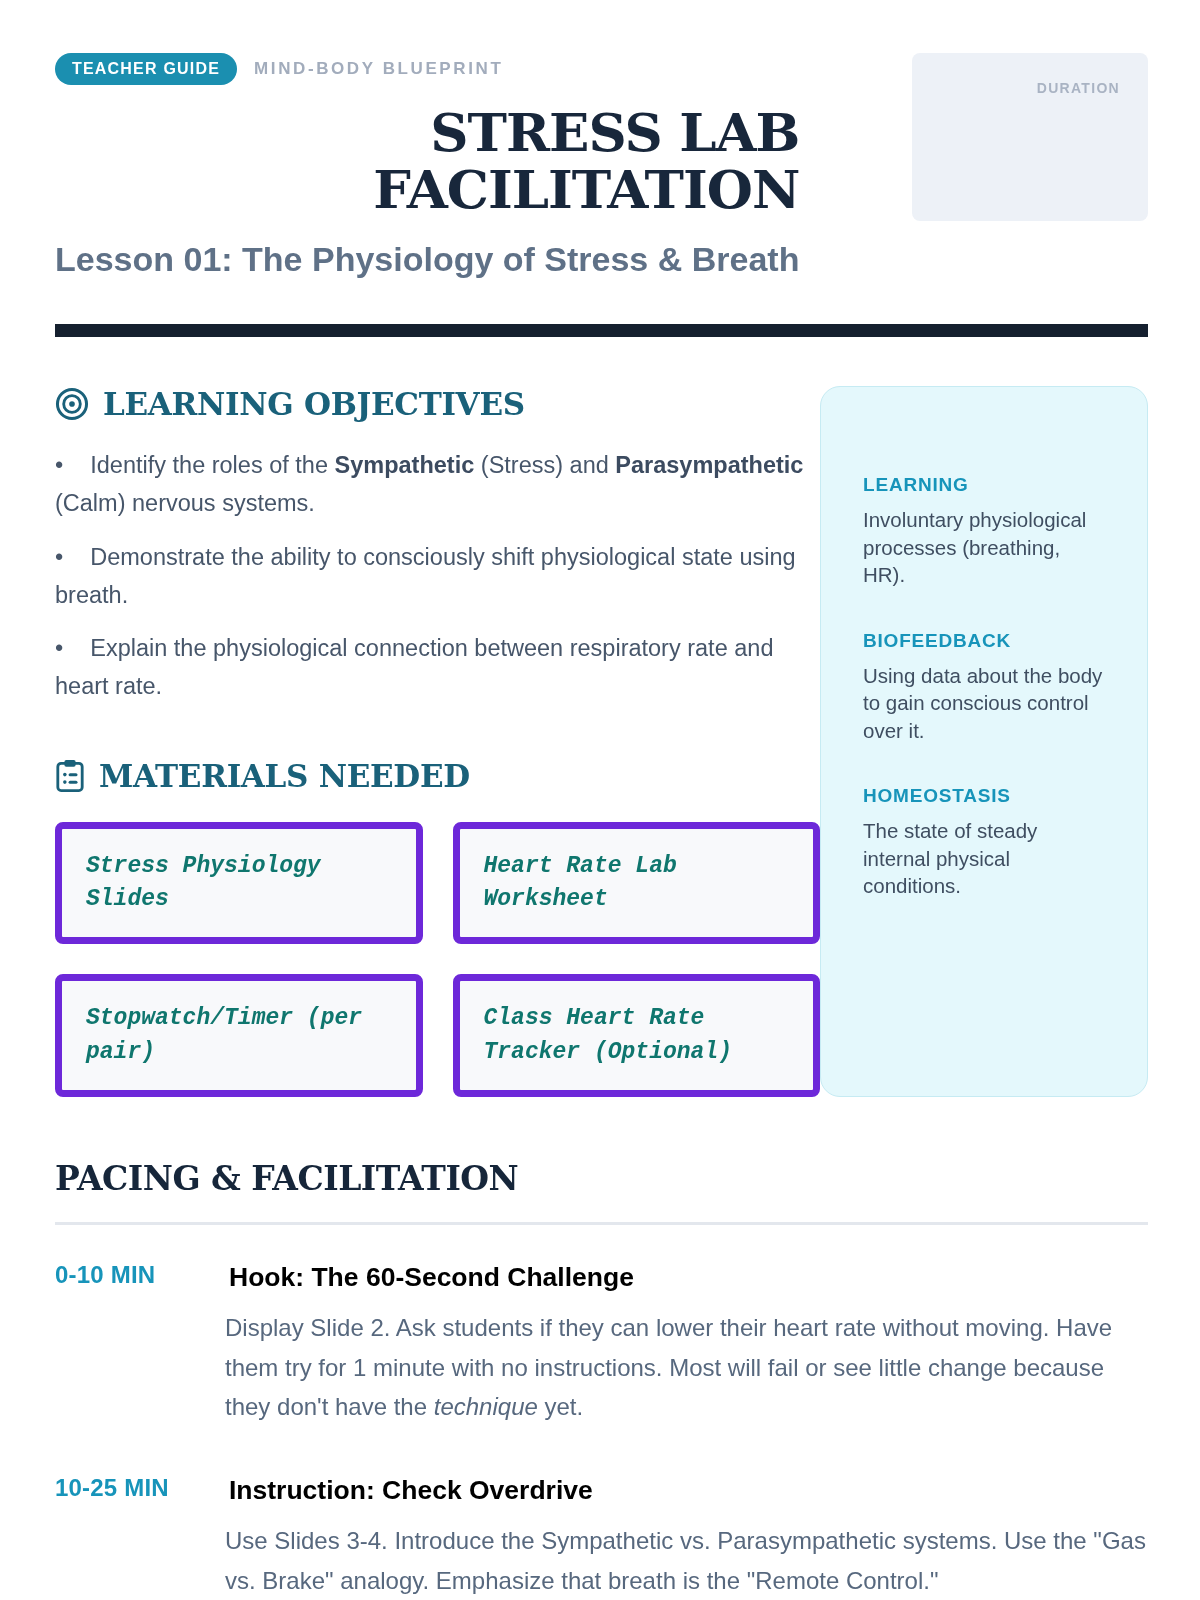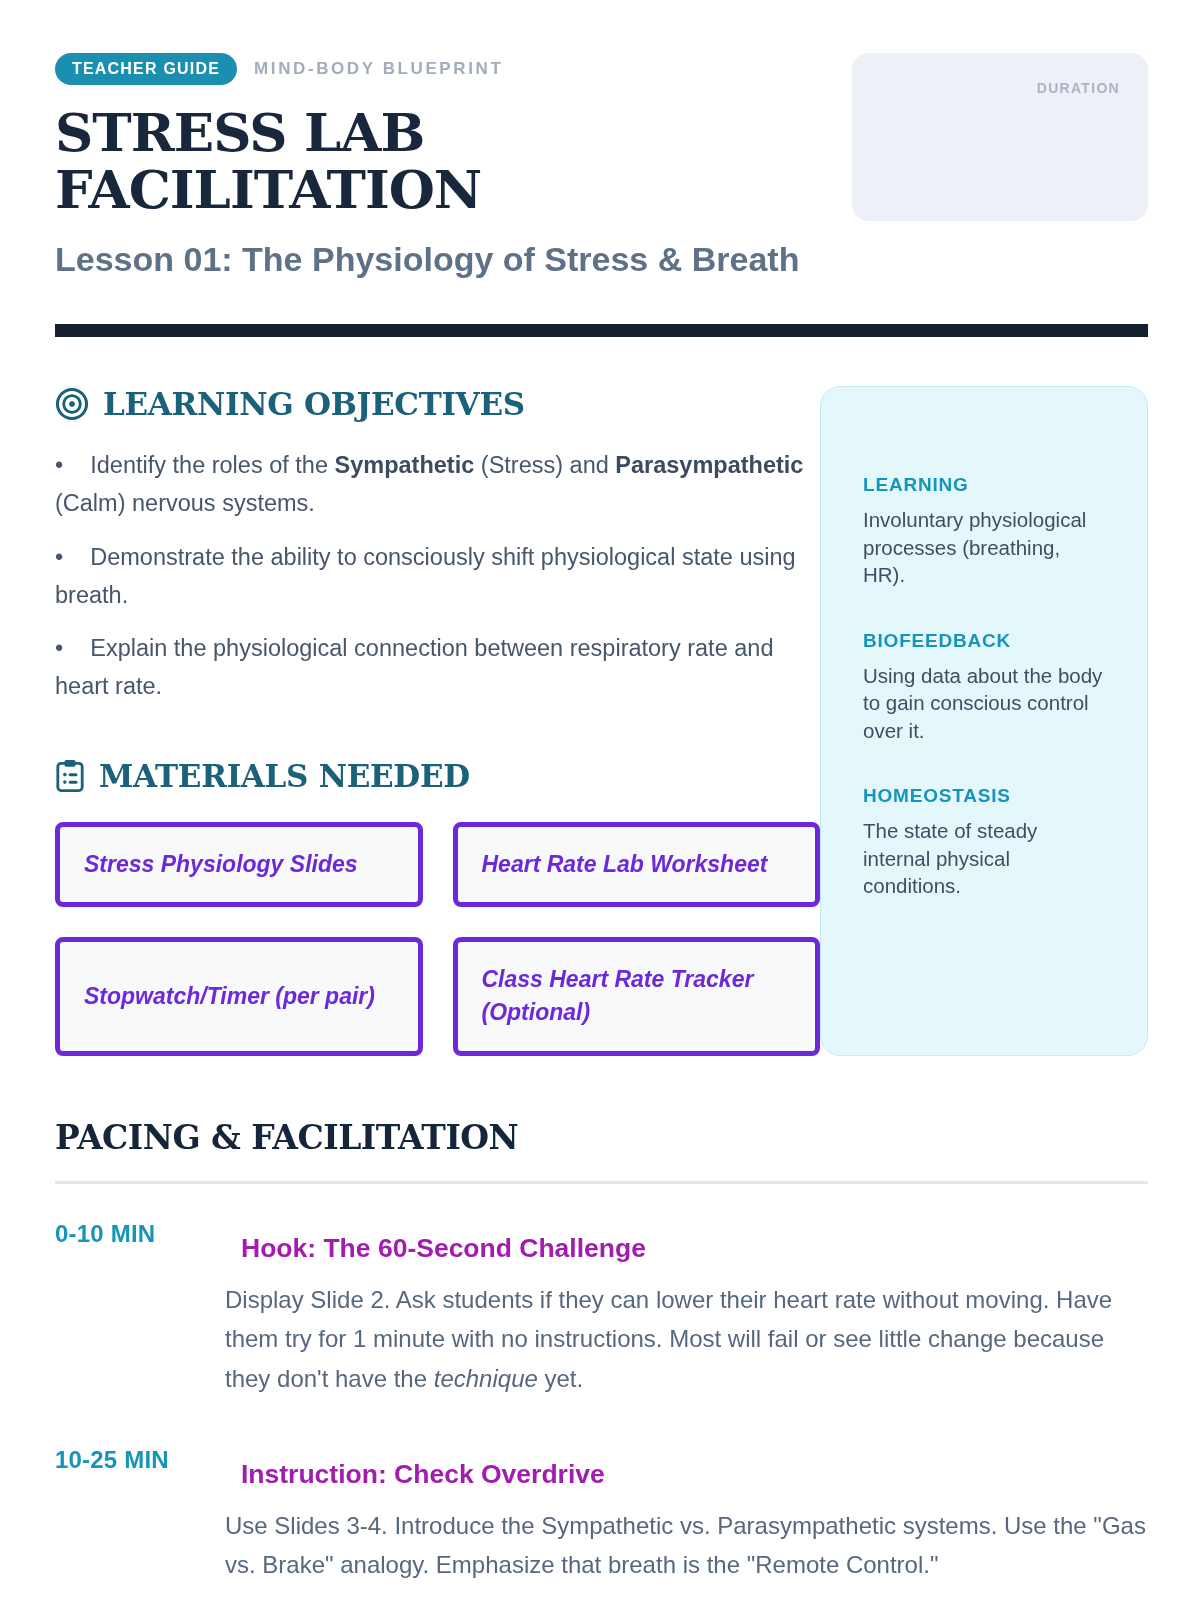--- a/index.html
+++ b/index.html
@@ -14,25 +14,25 @@
   .header{display:flex;justify-content:space-between;align-items:flex-start;}
   .badge-row{display:flex;align-items:center;gap:17px;margin-bottom:19px;}
   .badge{
     background:var(--badge,#1b8fb0);color:#ffffff;font-weight:700;font-size:16px;
     letter-spacing:1.2px;padding:7px 17px;border-radius:16px;display:inline-block;
   }
   .brand{color:#a2acbc;font-weight:700;font-size:17px;letter-spacing:2.6px;}
   h1.title{
     font-family:"DejaVu Serif","Liberation Serif",serif;
     font-size:53px;line-height:1.07;color:var(--navy,#18273b);
-    margin:0;letter-spacing:-1px;font-weight:700;
+    margin:0;letter-spacing:-1px;font-weight:700;text-align:right;
   }
   .subtitle{margin-top:23px;font-size:34px;color:#5f7187;font-weight:bold;}
   .duration-box{
-    background:#edf1f7;border-radius:16px;padding:27px 28px;width:296px;min-height:168px;
+    background:#edf1f7;border-radius:8px;padding:27px 28px;width:236px;min-height:168px;
     box-sizing:border-box;text-align:right;flex-shrink:0;
   }
   .duration-label{font-size:14px;font-weight:700;color:#a9b3c3;letter-spacing:1.3px;}
   .duration-value{
     margin-top:9px;font-size:31px;font-weight:700;color:#1d2b42;line-height:1.45;
     max-width:170px;margin-left:auto;
   }
 
   .divider{height:13px;background:#15202f;margin-top:45px;}
 
@@ -49,24 +49,24 @@
   .objectives-list{list-style:none;margin:24px 0 0;padding:0;
     font-size:23.5px;color:#47566a;line-height:1.62;}
   .objectives-list li{margin-bottom:15px;}
   .bullet{margin-right:27px;}
   .seg-bold{font-weight:700;color:#3c4b60;}
   .seg-italic{font-style:italic;}
 
   .materials-section{margin-top:53px;}
   .materials-grid{display:grid;grid-template-columns:1fr 1fr;gap:30px;margin-top:28px;}
   .material-card{
-    background:#f8f9fb;border:5px solid #6d28d9;border-radius:8px;
+    background:#f8f9fb;border:7px solid #6d28d9;border-radius:8px;
     padding:21px 24px;min-height:78px;box-sizing:border-box;
     display:flex;align-items:center;
-    font-style:italic;font-weight:600;font-size:23px;color:#6d28d9;line-height:1.45;
+    font-style:italic;font-weight:600;font-size:23px;color:#0f766e;line-height:1.45;font-family:Liberation Mono, monospace;
   }
 
   .vocab-panel{
     background:#e4f8fc;border:1px solid #c6ebf3;border-radius:20px;
     padding:46px 42px;min-height:637px;box-sizing:border-box;
   }
   .vocab-heading{
     font-family:"DejaVu Serif","Liberation Serif",serif;
     font-size:31px;font-weight:700;color:var(--teal,#17607a);margin:0;letter-spacing:-0.3px;
   }
@@ -77,21 +77,21 @@
   
   .pacing{margin-top:62px;}
   .pacing-heading{
     font-family:"DejaVu Serif","Liberation Serif",serif;
     font-size:33px;font-weight:700;color:#16263a;margin:0;letter-spacing:-0.5px;
   }
   .pacing-rule{height:3px;background:#e3e7ed;margin-top:24px;}
   .pacing-row{display:grid;grid-template-columns:170px 1fr;margin-top:45px;}
   .pacing-row:first-of-type{margin-top:33px;}
   .pacing-time{color:var(--accent,#1794ba);font-weight:700;font-size:24px;padding-top:3px;letter-spacing:0.2px;}
-  .pacing-title{margin:16px;font-size:26.5px;font-weight:700;color:#a21caf;}
+  .pacing-title{margin:4px;font-size:26.5px;font-weight:700;color:#000000;}
   .pacing-body{margin:15px 0 0;font-size:24px;color:#57687e;line-height:1.64;max-width:925px;}
   .callout{
     margin-top:24px;background:#fdf6dc;border:1.5px solid #f3ebc6;border-radius:8px;
     padding:34px 26px;font-style:italic;font-size:22.5px;line-height:1.62;color:#8a6424;
     box-sizing:border-box;
   }
   .callout-label{font-weight:700;color:#7a4f12;}
 </style>
 </head>
 <body>

